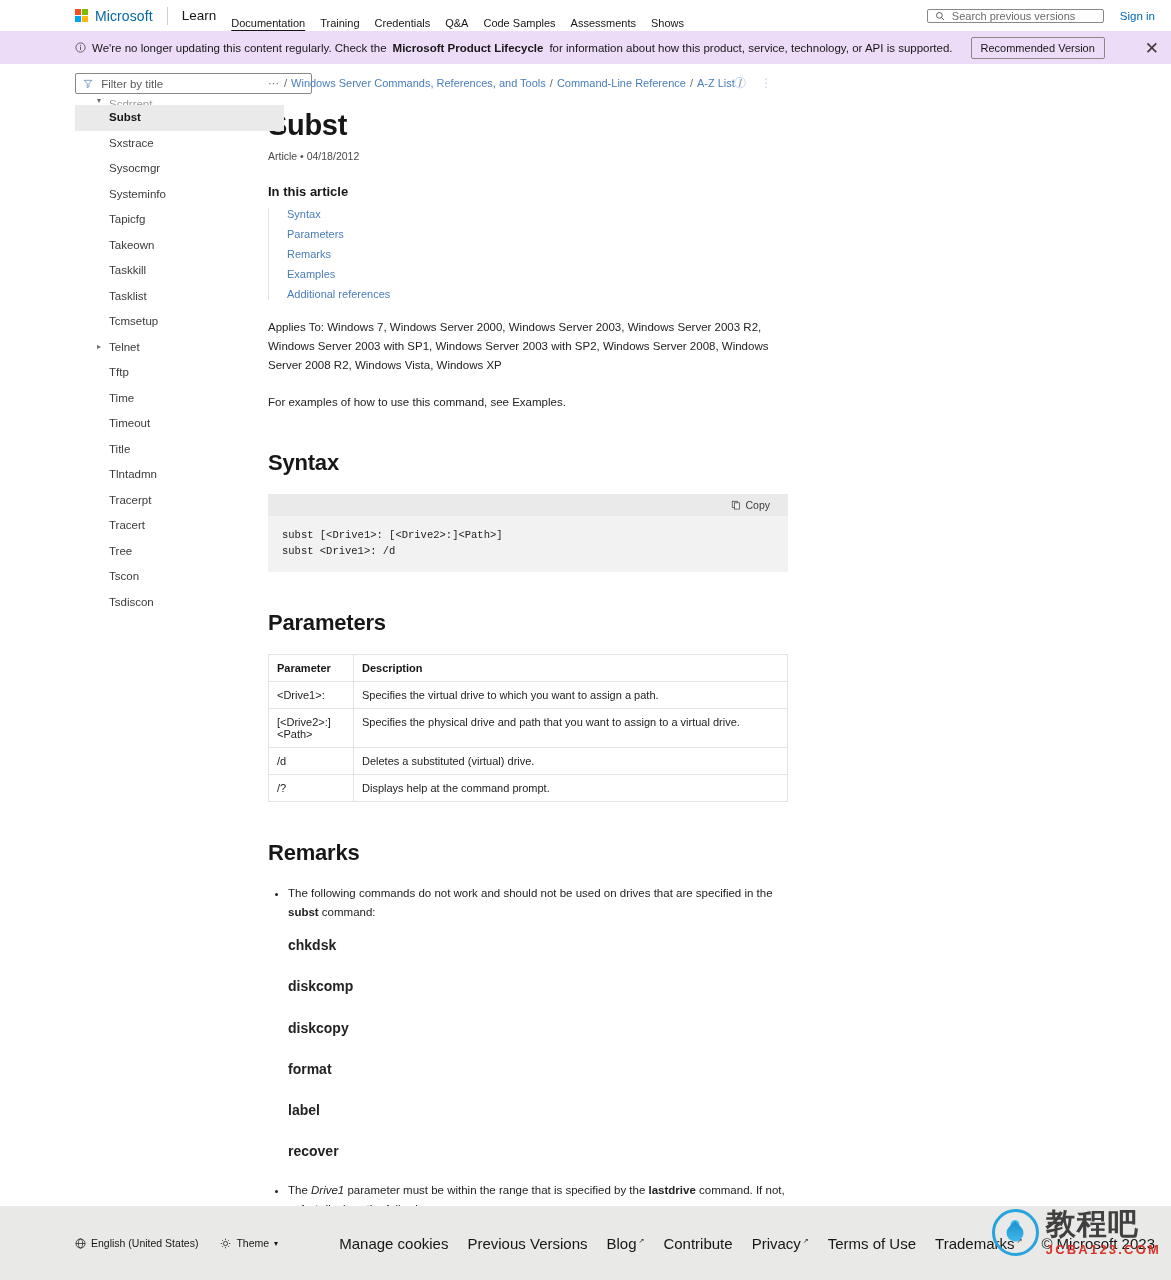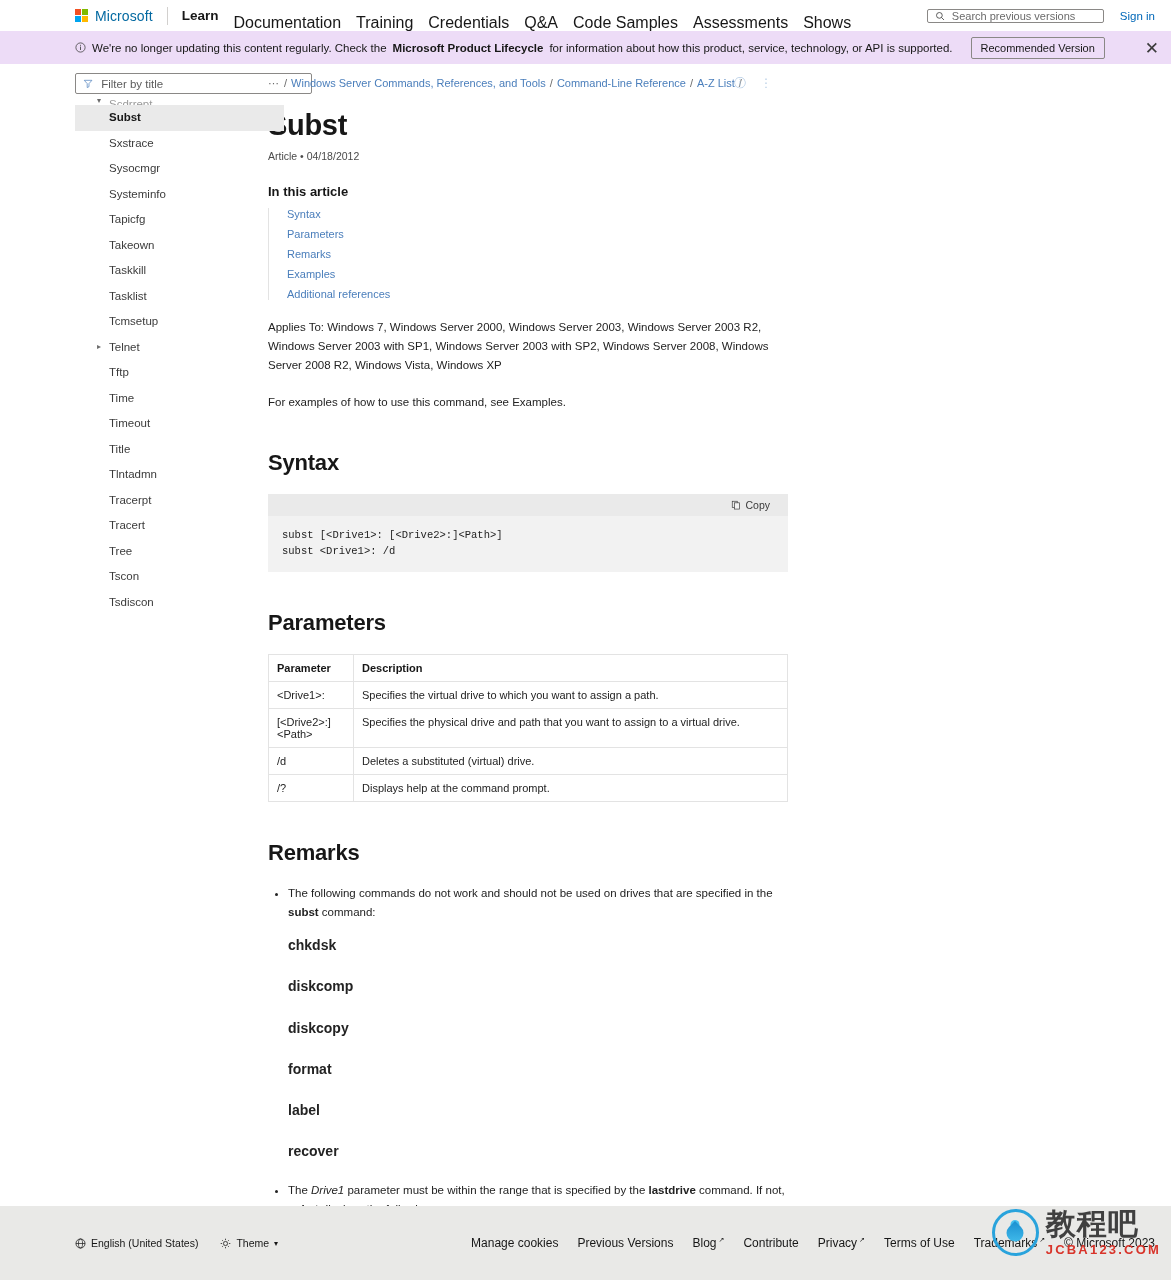--- a/index.html
+++ b/index.html
@@ -21,23 +21,23 @@
     padding:0 16px 0 75px;
     background:#fff;
     position:relative;
   }
   .ms-logo { display:flex; align-items:center; gap:7px; }
   .logo-grid { width:13px; height:13px; display:grid; grid-template-columns:6px 6px; grid-template-rows:6px 6px; gap:1px; }
   .logo-grid i { display:block; }
   .lg1{background:#f25022;} .lg2{background:#7fba00;} .lg3{background:#00a4ef;} .lg4{background:#ffb900;}
   .ms-name { font-size:14px; color:#0369a1; letter-spacing:.1px; }
   .hdr-sep { width:1px; height:18px; background:#d2d0ce; margin:0 14px; }
-  .learn-brand { font-size:13.5px; font-weight:700; color:#171717; margin-right:15px; }
+  .learn-brand { font-size:13.5px; font-weight:400; color:#171717; margin-right:15px; }
   .hdr-nav { display:flex; align-items:center; gap:15px; }
-  .hdr-nav a { font-size:16px; color:#171717; text-decoration:none; white-space:nowrap;margin-top:14px; }
+  .hdr-nav a { font-size:11px; color:#171717; text-decoration:none; white-space:nowrap;margin-top:14px; }
   .hdr-nav a.active { text-decoration:underline; text-underline-offset:3px; }
   .hdr-right { margin-left:auto; display:flex; align-items:center; gap:16px; }
   .search-box {
     width:115px; height:14px;
     border:1px solid #8a8886; border-radius:2px;
     display:flex; align-items:center; gap:5px;
     padding:0 7px; background:#fff;
     width:auto; min-width:150px;
   }
   .search-box svg { flex:0 0 auto; }
@@ -168,21 +168,21 @@
   
   .footer {
     position:absolute; left:0; right:0; bottom:0;
     height:74px; background:#e9e9e7;
     display:flex; align-items:center;
     padding:0 16px 0 75px;
   }
   .foot-left { display:flex; align-items:center; gap:22px; }
   .foot-item { display:flex; align-items:center; gap:5px; font-size:10.5px; color:#171717; cursor:pointer; }
   .foot-right { margin-left:auto; display:flex; align-items:center; gap:19px; }
-  .foot-right a, .foot-right span { font-size:12px; color:#171717; text-decoration:none; white-space:nowrap; }
+  .foot-right a, .foot-right span { font-size:15px; color:#171717; text-decoration:none; white-space:nowrap; }
   .ext::after { content:"\2197"; font-size:7px; margin-left:2px; vertical-align:super; }
 
   
   .watermark {
     position:absolute; right:10px; bottom:24px;
     display:flex; align-items:center; gap:7px;
     pointer-events:none;
   }
   .wm-circle {
     width:47px; height:47px; border-radius:50%;

